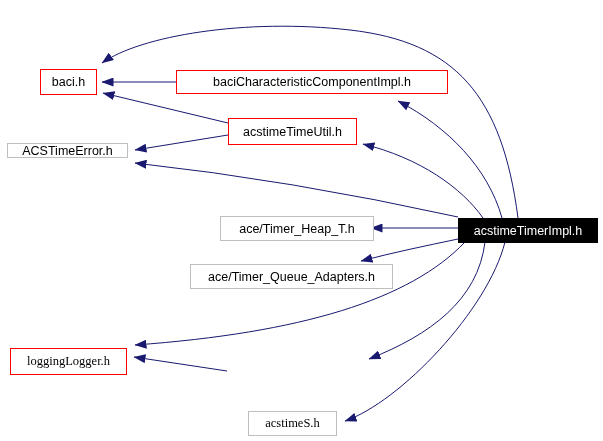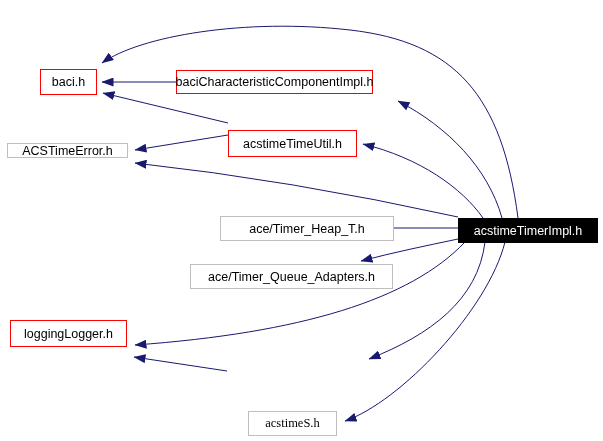--- a/index.html
+++ b/index.html
@@ -44,30 +44,30 @@
       <path d="M 505,242 C 488,310 400,402 345,421" marker-end="url(#arrow)"></path>
       <path d="M 176,82 L 102,82" marker-end="url(#arrow)"></path>
       <path d="M 228,123 L 103,93" marker-end="url(#arrow)"></path>
       <path d="M 228,135 L 135,150" marker-end="url(#arrow)"></path>
       <path d="M 227,371 L 134,357" marker-end="url(#arrow)"></path>
     </g>
   </svg>
 
   <div class="node node-red" style="left:40px;top:69px;width:57px;height:26px;">baci.h</div>
 
-  <div class="node node-red" style="left:176px;top:70px;width:197px;height:24px;">baciCharacteristicComponentImpl.h</div>
+  <div class="node node-red" style="left:176px;top:70px;width:272px;height:24px;">baciCharacteristicComponentImpl.h</div>
 
-  <div class="node node-red" style="left:228px;top:118px;width:129px;height:27px;margin-top:12px;">acstimeTimeUtil.h</div>
+  <div class="node node-red" style="left:228px;top:118px;width:129px;height:27px;">acstimeTimeUtil.h</div>
 
   <div class="node node-gray" style="left:7px;top:143px;width:121px;height:15px;">ACSTimeError.h</div>
 
-  <div class="node node-gray" style="left:220px;top:216px;width:174px;height:25px;">ace/Timer_Heap_T.h</div>
+  <div class="node node-gray" style="left:220px;top:216px;width:154px;height:25px;">ace/Timer_Heap_T.h</div>
 
   <div class="node node-root" style="left:458px;top:218px;width:140px;height:25px;">acstimeTimerImpl.h</div>
 
   <div class="node node-gray" style="left:190px;top:264px;width:203px;height:25px;">ace/Timer_Queue_Adapters.h</div>
 
-  <div class="node node-red" style="left:10px;top:320px;width:117px;height:27px;">loggingLogger.h</div>
+  <div class="node node-red" style="left:10px;top:348px;width:117px;height:27px;font-family:Liberation Serif, serif;">loggingLogger.h</div>
 
 
   <div class="node node-gray" style="left:248px;top:411px;width:89px;height:25px;font-family:Liberation Serif, serif;">acstimeS.h</div>
 
 </div>
 
 </body></html>

